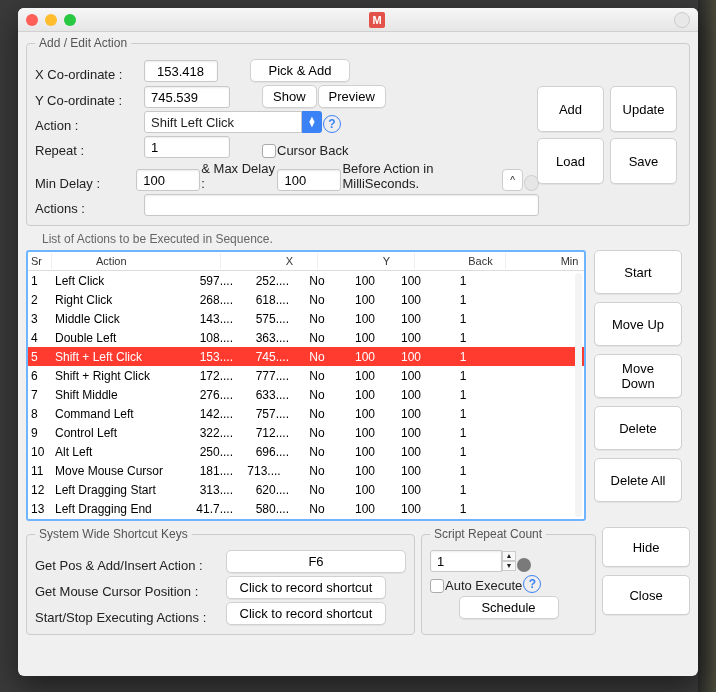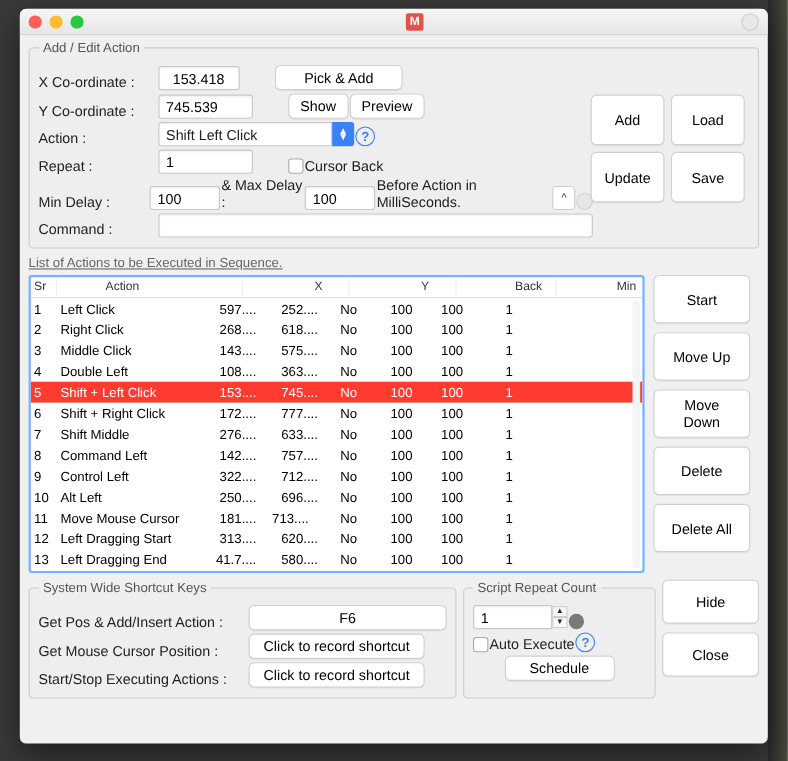--- a/index.html
+++ b/index.html
@@ -21,21 +21,21 @@
 .txt { background: #fff; border: 1px solid #c8c8c8; border-radius: 3px; padding: 3px 6px; font-size: 13px; height: 22px; box-shadow: inset 0 1px 2px rgba(0,0,0,.08); }
 .btn { background: #fff; border: 1px solid #d0d0d0; border-radius: 5px; padding: 4px 10px; font-size: 13px; cursor: pointer; box-shadow: 0 1px 0 rgba(0,0,0,.05); }
 .btn-slim { padding: 3px 10px; }
 .bigcol { position: absolute; right: 12px; top: 36px; width: 140px; display: grid; grid-template-columns: 1fr 1fr; gap: 6px; }
 .bigcol .btn { height: 46px; display:flex; align-items:center; justify-content:center; }
 .select { display: flex; align-items: center; width: 178px; }
 .select .sel-box { flex:1; background:#fff;border:1px solid #c8c8c8;border-radius:3px 0 0 3px;height:22px;padding:3px 6px;font-size:13px;}
 .select .sel-arrow { width:20px;height:22px;background:#3b82f6;border-radius:0 3px 3px 0;color:#fff;display:flex;align-items:center;justify-content:center;font-size:9px;flex-direction:column;line-height:5px;}
 .help { width:18px;height:18px;border:1px solid #3b82f6;color:#3b82f6;border-radius:50%;display:inline-flex;align-items:center;justify-content:center;font-size:12px;font-weight:bold;}
 .chk { width:14px; height:14px; border:1px solid #aaa; border-radius:3px; background:#fff; display:inline-block;}
-.small-list-label { font-size:12px;color:#666;margin:4px 0;text-decoration:underline;}
+.small-list-label { font-size:12px;color:#666;margin:4px 16px;}
 .tablewrap { border:2px solid #6fb4ff; border-radius:3px; background:#fff; font-size:12px; width:560px; }
 .thead,.trow { display:grid; grid-template-columns: 24px 128px 56px 56px 50px 46px 46px 58px 30px; align-items:center; height:19px; }
 .thead { border-bottom:1px solid #ddd;color:#333;font-size:11px;gap:41px; }
 .thead > div { border-right:1px solid #eee; padding:2px 3px; white-space:nowrap; overflow:hidden;}
 .tbody { height: 248px; overflow:hidden; position:relative;}
 .trow > div { padding:1px 3px; white-space:nowrap; overflow:hidden;}
 .trow.sel { background:#ff3b30; color:#fff; }
 .trow:not(.sel):nth-child(even){ }
 .scrollbar { position:absolute; right:2px; top:2px; bottom:2px; width:7px; background:#f4f4f4; border-radius:4px;}
 .bottom { display:flex; gap:6px; }
@@ -68,21 +68,21 @@
   </div>
 
   <div class="content">
     <fieldset style="position:relative; padding-right:150px;">
       <legend>Add / Edit Action</legend>
 
       <div class="row">
         <span class="lbl">X Co-ordinate :</span>
         <input class="txt" style="width: 74px; padding-left: 12px;" value="153.418">
         <span style="width:30px"></span>
-        <button class="btn btn-slim" style="width:116px">Pick &amp; Add</button>
+        <button class="btn btn-slim" style="width:100px">Pick &amp; Add</button>
       </div>
       <div class="row">
         <span class="lbl">Y Co-ordinate :</span>
         <input class="txt" style="width: 86px;" value="745.539">
         <span style="width:30px"></span>
         <button class="btn btn-slim">Show</button>
         <button class="btn btn-slim">Preview</button>
       </div>
       <div class="row">
         <span class="lbl">Action :</span>
@@ -102,28 +102,28 @@
       <div class="row">
         <span class="lbl">Min Delay :</span>
         <input class="txt" style="width: 64px;" value="100">
         <span>&amp; Max Delay :</span>
         <input class="txt" style="width: 64px;" value="100">
         <span>Before Action in MilliSeconds.</span>
         <div class="caretbtn">^</div>
         <div class="toolbar-dot"></div>
       </div>
       <div class="row">
-        <span class="lbl">Command :</span>
+        <span class="lbl">Actions :</span>
         <input class="txt" style="flex: 1 1 0%;">
       </div>
 
       <div class="bigcol">
         <button class="btn">Add</button>
+        <button class="btn">Update</button>
         <button class="btn">Load</button>
-        <button class="btn">Update</button>
         <button class="btn">Save</button>
       </div>
     </fieldset>
 
     <div class="small-list-label">List of Actions to be Executed in Sequence.</div>
 
     <div style="display:flex;gap:8px;">
       <div class="tablewrap">
         <div class="thead">
           <div>Sr</div>

